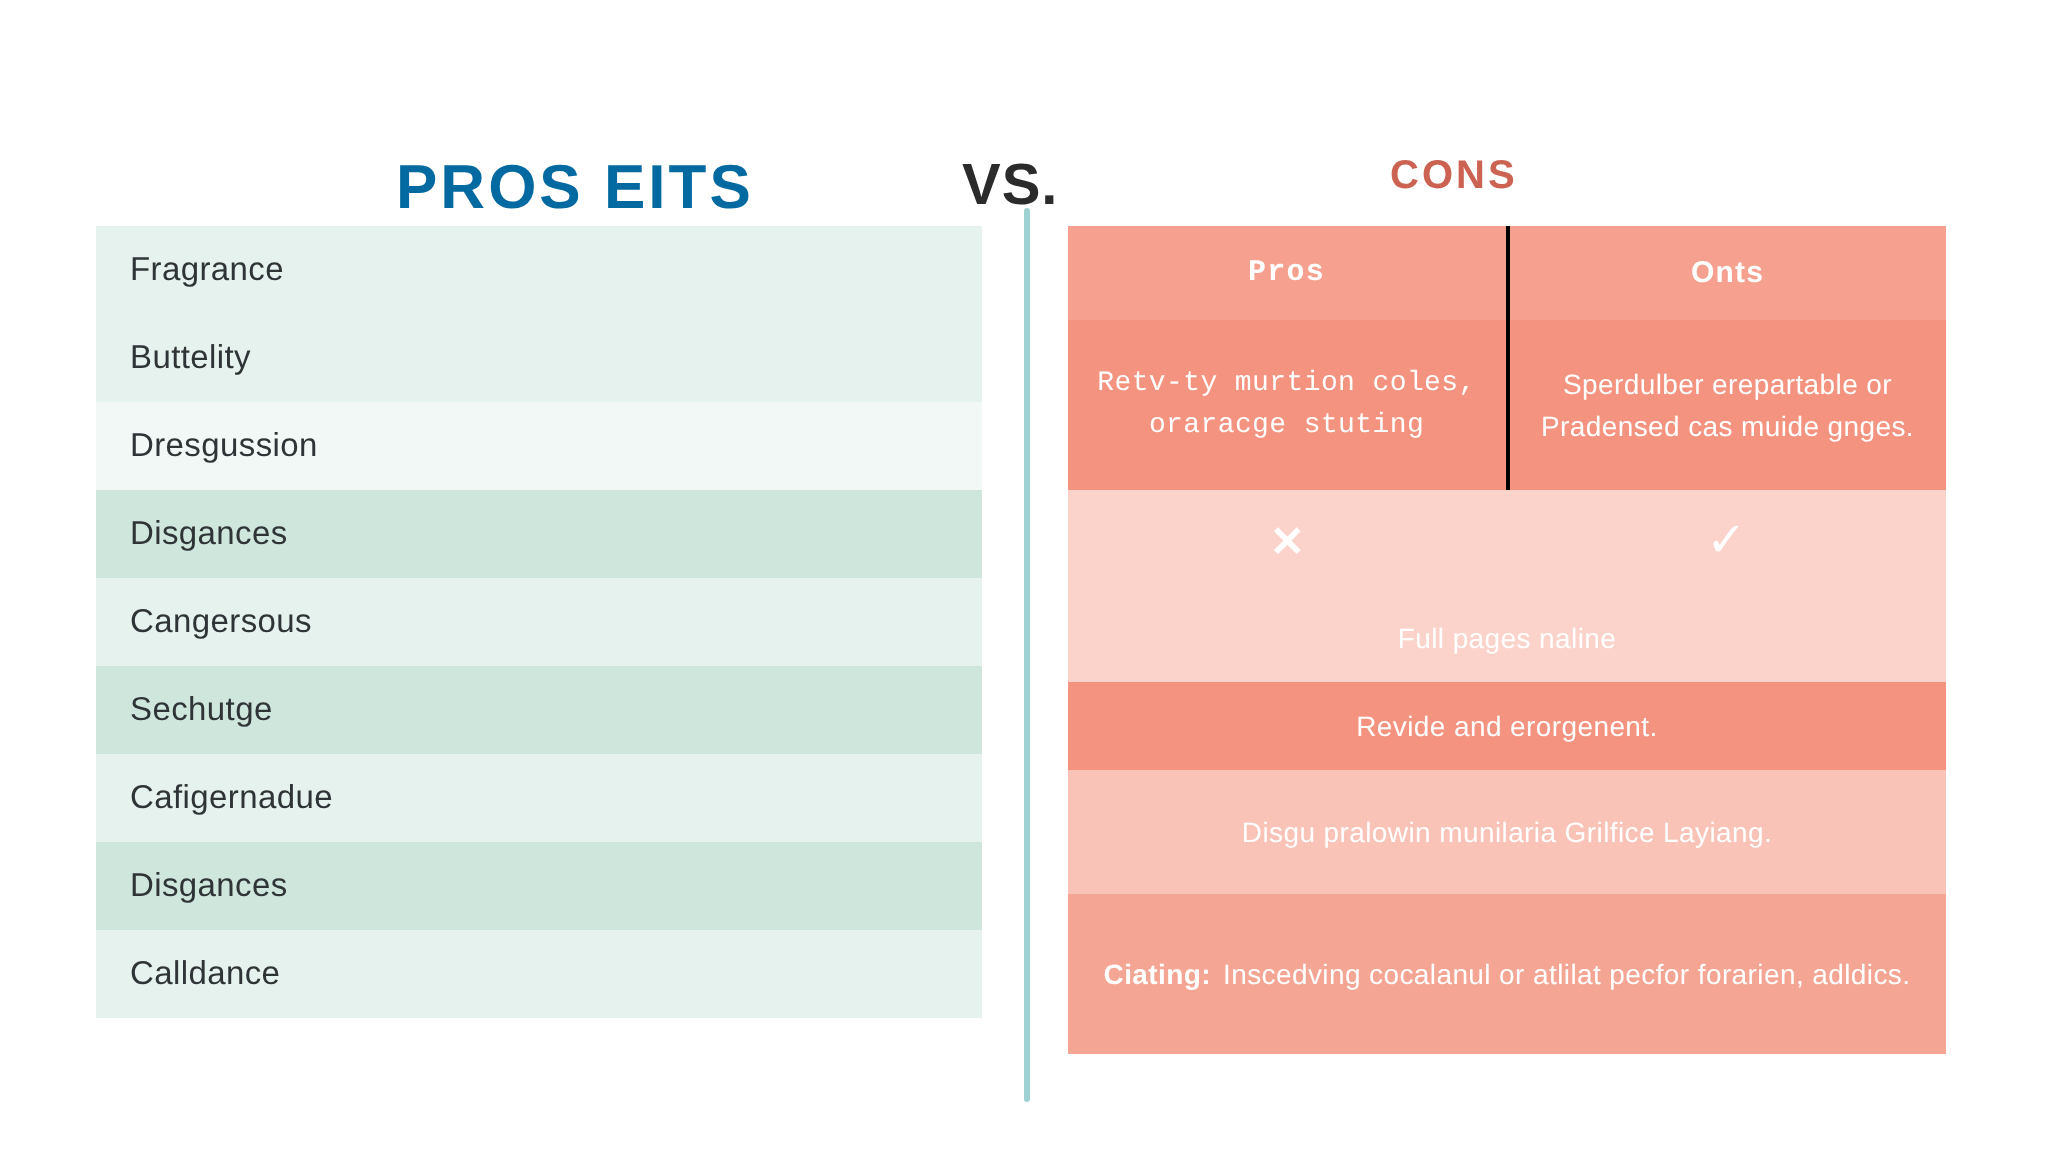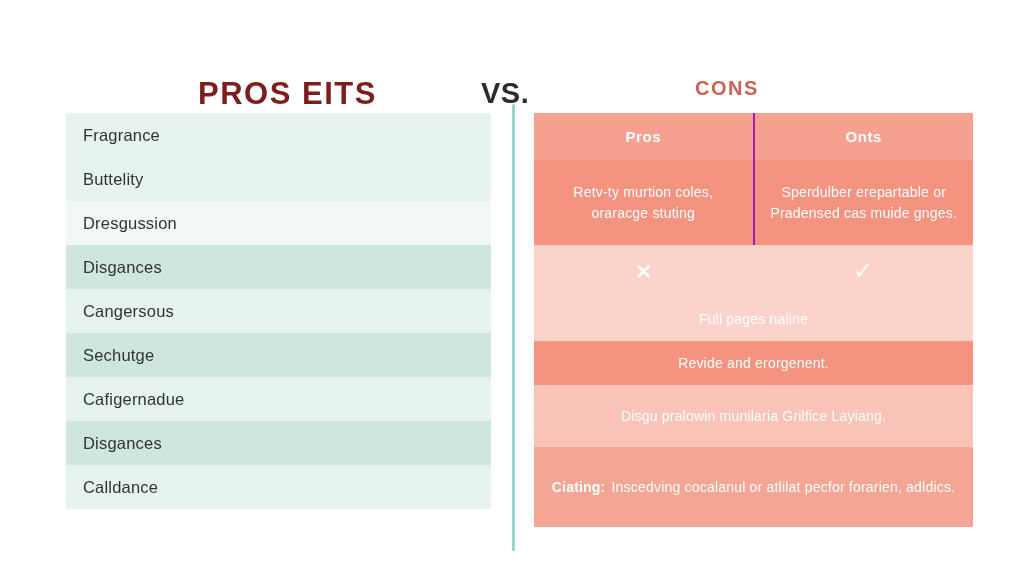--- a/index.html
+++ b/index.html
@@ -32,21 +32,21 @@
     position: absolute;
     font-weight: bold;
     letter-spacing: 1.5px;
     white-space: nowrap;
     line-height: 1;
   }
   .hdr-pros {
     left: 198px;
     top: 44px;
     font-size: 31px;
-    color: #7f1d1d;
+    color: #0369a1;
   }
   .hdr-vs {
     left: 481px;
     top: 45px;
     font-size: 29px;
     color: #2b2b2b;
     letter-spacing: 0.5px;
   }
   .hdr-cons {
     left: 695px;
@@ -66,21 +66,20 @@
   }
   .lrow {
     height: 44px;
     display: flex;
     align-items: center;
     padding-left: 17px;
     box-sizing: border-box;
     font-size: 16.5px;
     color: #2f3437;
     letter-spacing: 0.2px;
-    margin-left: 18px;
   }
   .lrow.a { background: #e6f2ed; }
   .lrow.b { background: #cfe6dd; }
   .lrow.c { background: #f1f8f5; }
 
   
   .divider {
     position: absolute;
     left: 512px;
     top: 104px;
@@ -110,21 +109,21 @@
   .rcell {
     flex: 1 1 0;
     display: flex;
     align-items: center;
     justify-content: center;
     text-align: center;
     padding: 6px 10px;
     box-sizing: border-box;
     line-height: 1.45;
   }
-  .rcell.left-col { border-right: 2px solid #a21caf; }
+  .rcell.left-col { border-right: 2px solid #000000; font-family: Liberation Mono, monospace; }
   .rrow.dark   { background: #f4937f; }
   .rrow.mid    { background: #f5a593; }
   .rrow.light  { background: #fbd3cb; }
   .rrow.pale   { background: #f9c3b8; }
   .rrow.header { background: #f6a18f; }
 
   .rrow.header .rcell {
     height: 47px;
     padding: 0 10px;
     font-weight: bold;

